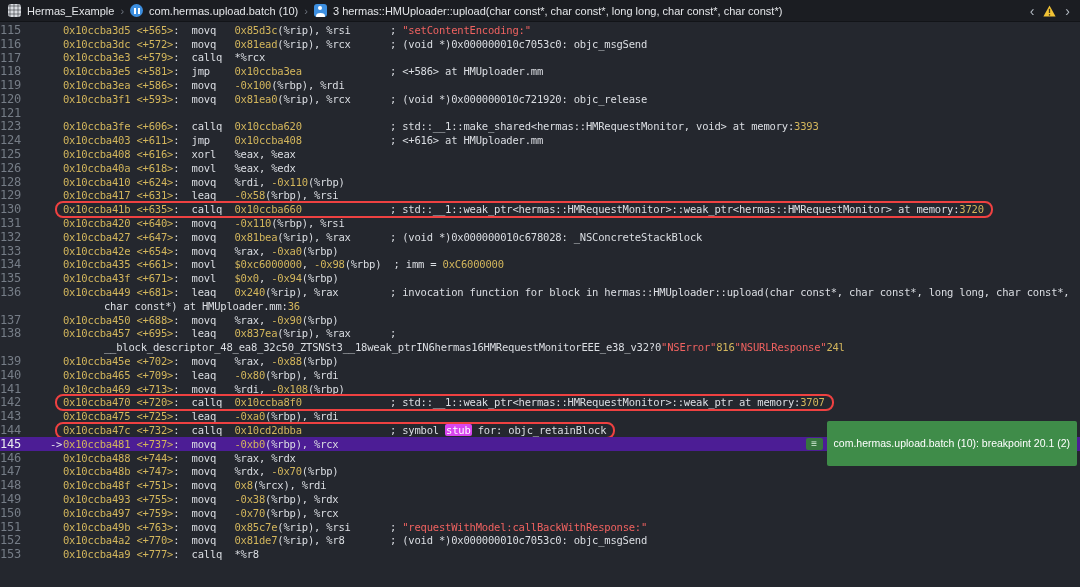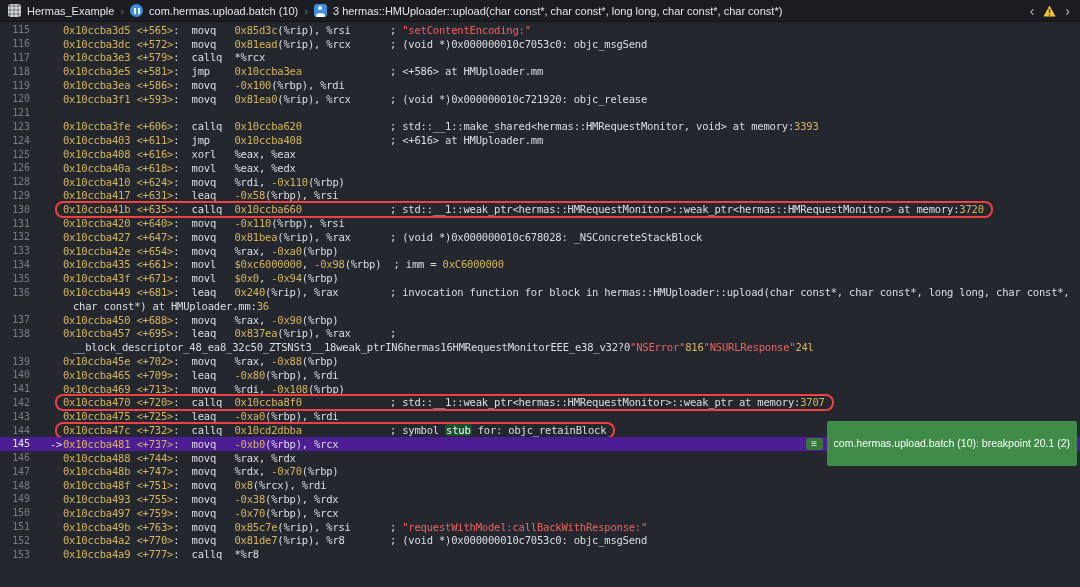--- a/index.html
+++ b/index.html
@@ -31,34 +31,34 @@
   .frameicon::after{content:"";position:absolute;bottom:-2px;left:2px;width:9px;height:6px;border-radius:50% 50% 0 0;background:#fff}
   .crumb{cursor:default}
   .navs{margin-left:auto;display:flex;align-items:center;gap:9px;padding-right:2px}
   .chev{color:#b3bac2;font-size:14px;line-height:1}
   
   .code{padding-top:1px}
   .row{
     position:relative;height:13.8px;display:flex;align-items:center;
     font-size:10.5px;letter-spacing:-0.2px;color:#dbdee3;white-space:pre;
   }
-  .ln{width:42px;text-align:center;color:#767d87;font-size:10px;flex:none}
+  .ln{width:42px;text-align:left;color:#767d87;font-size:12px;flex:none}
   .arrow{width:13px;padding-left:8px;flex:none;color:#e9ebee}
   .lw{position:relative;display:inline-block}
   .instr{display:inline-block;min-width:327px;white-space:pre}
   .cmt{white-space:pre}
   .y{color:#d3b65c}
   .w{color:#dbdee3}
   .r{color:#ef6260}
-  .hl{background:#14532d;color:#ffffff;border-radius:2px;padding:0 1px}
+  .hl{background:#d946ef;color:#ffffff;border-radius:2px;padding:0 1px}
   .box .lw::after{
     content:"";position:absolute;top:-2.5px;bottom:-2.5px;left:-8px;right:-9px;
     border:2px solid #ef4141;border-radius:8px;pointer-events:none;
   }
-  .wrapline .lw{margin-left:10px}
+  .wrapline .lw{margin-left:41px}
   .cur{background:#4c1d95}
   .cur .ln{color:#e9ebee}
   .badge{
     position:absolute;right:3px;top:0;bottom:0;display:flex;align-items:center;gap:4px;
     font-family:"Liberation Sans",sans-serif;letter-spacing:0;
   }
   .chip{background:#37753f;color:#d7eedb;border-radius:2px;width:17px;height:12px;
     display:flex;align-items:center;justify-content:center;font-size:10px;line-height:1}
   .pill{background:#3f8c49;color:#fff;font-size:10.5px;padding:16px 7px;height:13px;
     line-height:13px;border-radius:2px}

